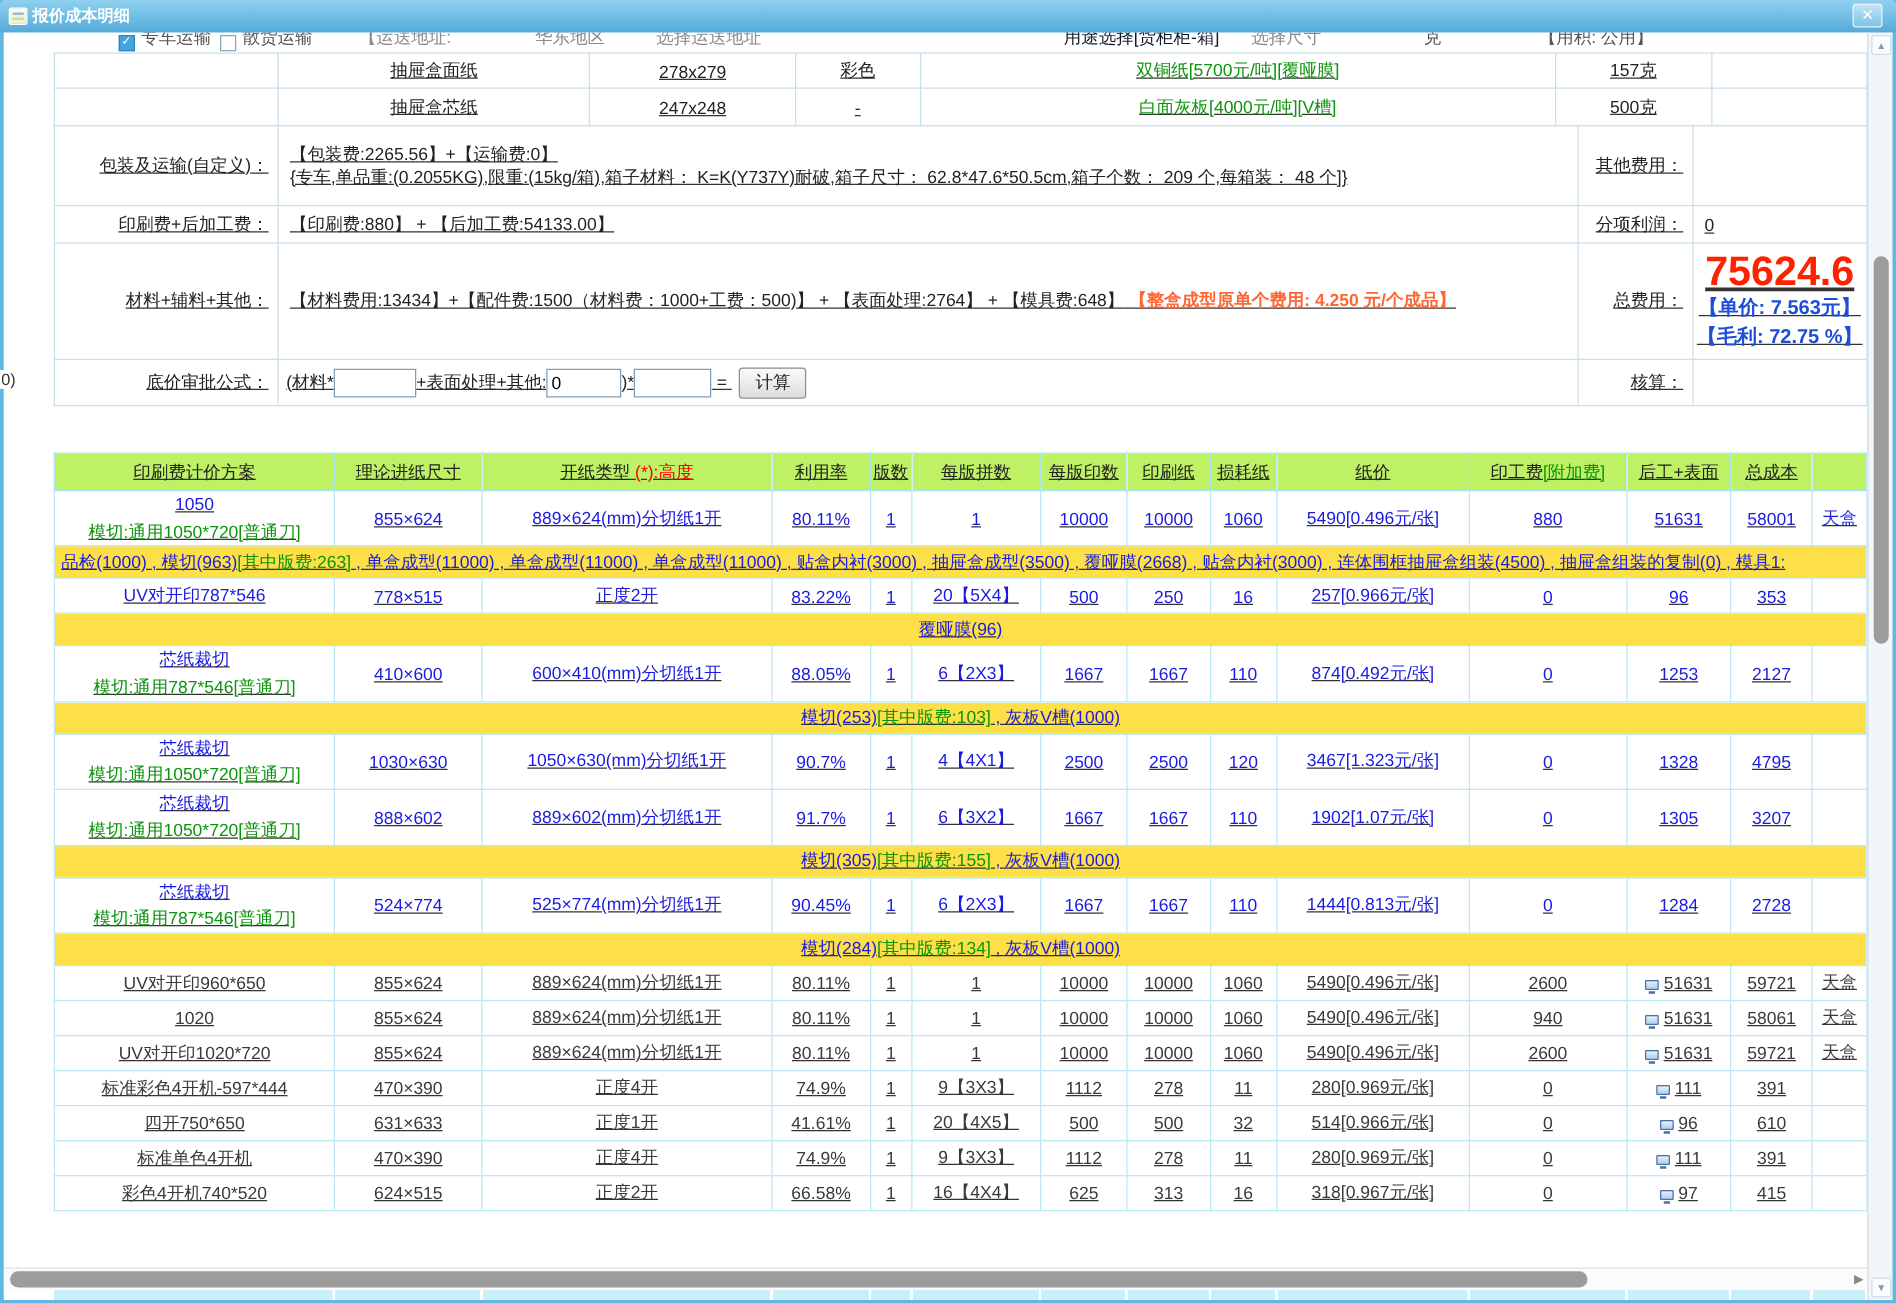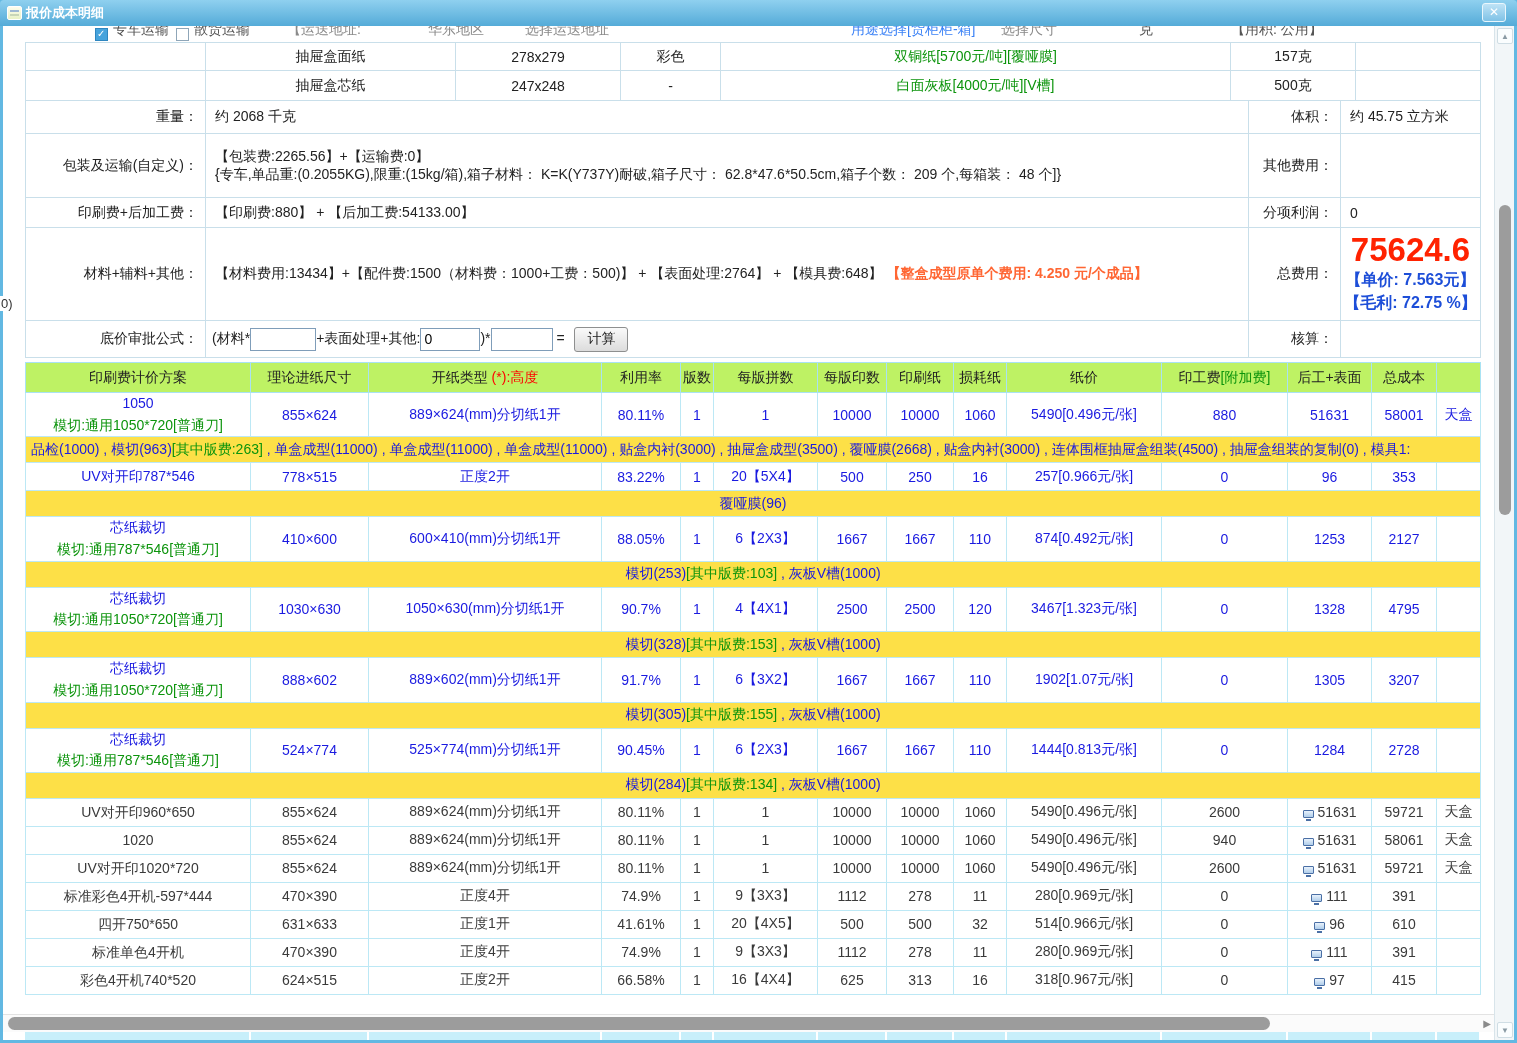--- a/index.html
+++ b/index.html
@@ -18,26 +18,26 @@
     background:linear-gradient(#BFE3F6,#7FC2E6); border:1px solid #EAF7FD; border-radius:3px;
     color:#FFFFFF; font-weight:bold; font-size:12px; text-align:center; line-height:17px; cursor:pointer; }
 
   .content { position:absolute; left:3px; top:26px; width:1491px; height:1014px;
     background:#FFFFFF; overflow:hidden; }
 
   
   .clip-strip { position:absolute; left:0; top:0; width:1491px; height:17px; overflow:hidden; }
   .frag { position:absolute; top:-5px; white-space:nowrap; font-size:14px; color:#555; }
   .frag.gray { color:#8A8A8A; }
-  .frag.green { color:#3b82f6;text-align:center; }
+  .frag.green { color:#0f172a;text-align:center; }
   .cbx { position:absolute; top:2px; width:13px; height:13px; border:1px solid #8FA6B8; background:#FFF; }
   .cbx.checked { background:#46A3DC; border-color:#2E86C0; }
   .cbx.checked::after { content:"✓"; color:#FFF; font-size:10px; position:absolute; left:1px; top:-1px; }
 
-  table { border-collapse:collapse; table-layout:fixed; position:absolute; left:22px; }
+  table { border-collapse:collapse; table-layout:fixed; position:absolute; left:40px;text-decoration:underline; }
   td, th { overflow:hidden; }
 
   
   .materials td { border:1px solid #C9DFEA; text-align:center; font-size:14px; color:#222; white-space:nowrap; }
   .materials .c-green { color:#0C940C; }
 
   
   .summary td { border:1px solid #C9DFEA; font-size:14px; color:#222; vertical-align:middle; }
   .summary .lbl { text-align:right; padding-right:7px; white-space:nowrap; }
   .summary .val { text-align:left; padding-left:9px; white-space:nowrap; }
@@ -145,26 +145,20 @@
       </table>
 
     <table class="summary" style="top:74px">
       <colgroup>
           <col style="width:180px">
           <col style="width:1043px">
           <col style="width:92px">
           <col style="width:140px">
         </colgroup>
       <tbody>
-          <tr style="height:33px">
-        <td class="lbl">重量：</td>
-        <td class="val">约 2068 千克</td>
-        <td class="lbl">体积：</td>
-        <td class="val">约 45.75 立方米</td>
-      </tr>
       <tr style="height:64px">
         <td class="lbl">包装及运输(自定义)：</td>
         <td class="val">
           <div>【包装费:2265.56】+【运输费:0】</div>
           <div>{专车,单品重:(0.2055KG),限重:(15kg/箱),箱子材料： K=K(Y737Y)耐破,箱子尺寸： 62.8*47.6*50.5cm,箱子个数： 209 个,每箱装： 48 个]}</div>
         </td>
         <td class="lbl">其他费用：</td>
         <td class="val"></td>
       </tr>
       <tr style="height:30px">
@@ -311,23 +305,20 @@
             <td class="c-blue">4【4X1】</td>
             <td class="c-blue">2500</td>
             <td class="c-blue">2500</td>
             <td class="c-blue">120</td>
             <td class="c-blue">3467[1.323元/张]</td>
             <td class="c-blue">0</td>
             <td class="c-blue">1328</td>
             <td class="c-blue">4795</td>
             <td class="c-blue"></td>
           </tr>
-          <tr class="span-row">
-            <td colspan="14" class="span-cell"><span class="c-blue">模切(328)</span><span class="c-green">[其中版费:153]</span><span class="c-blue"> , 灰板V槽(1000)</span></td>
-          </tr>
           <tr class="data-row">
             <td class="plan-cell">
               <div class="c-blue">芯纸裁切</div>
               <div class="c-green">模切:通用1050*720[普通刀]</div>
             </td>
             <td class="c-blue">888×602</td>
             <td class="c-blue">889×602(mm)分切纸1开</td>
             <td class="c-blue">91.7%</td>
             <td class="c-blue">1</td>
             <td class="c-blue">6【3X2】</td>

